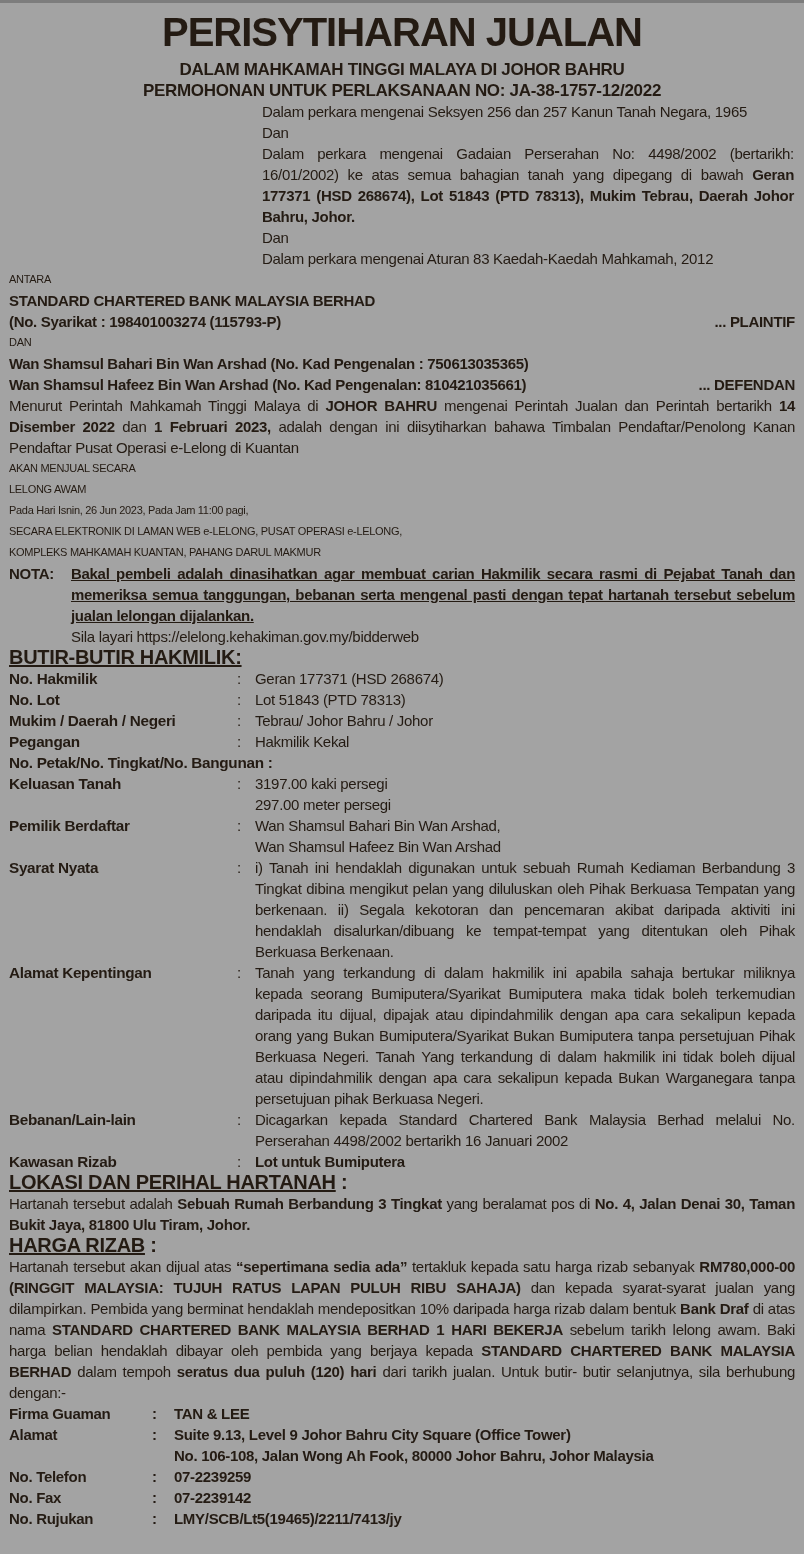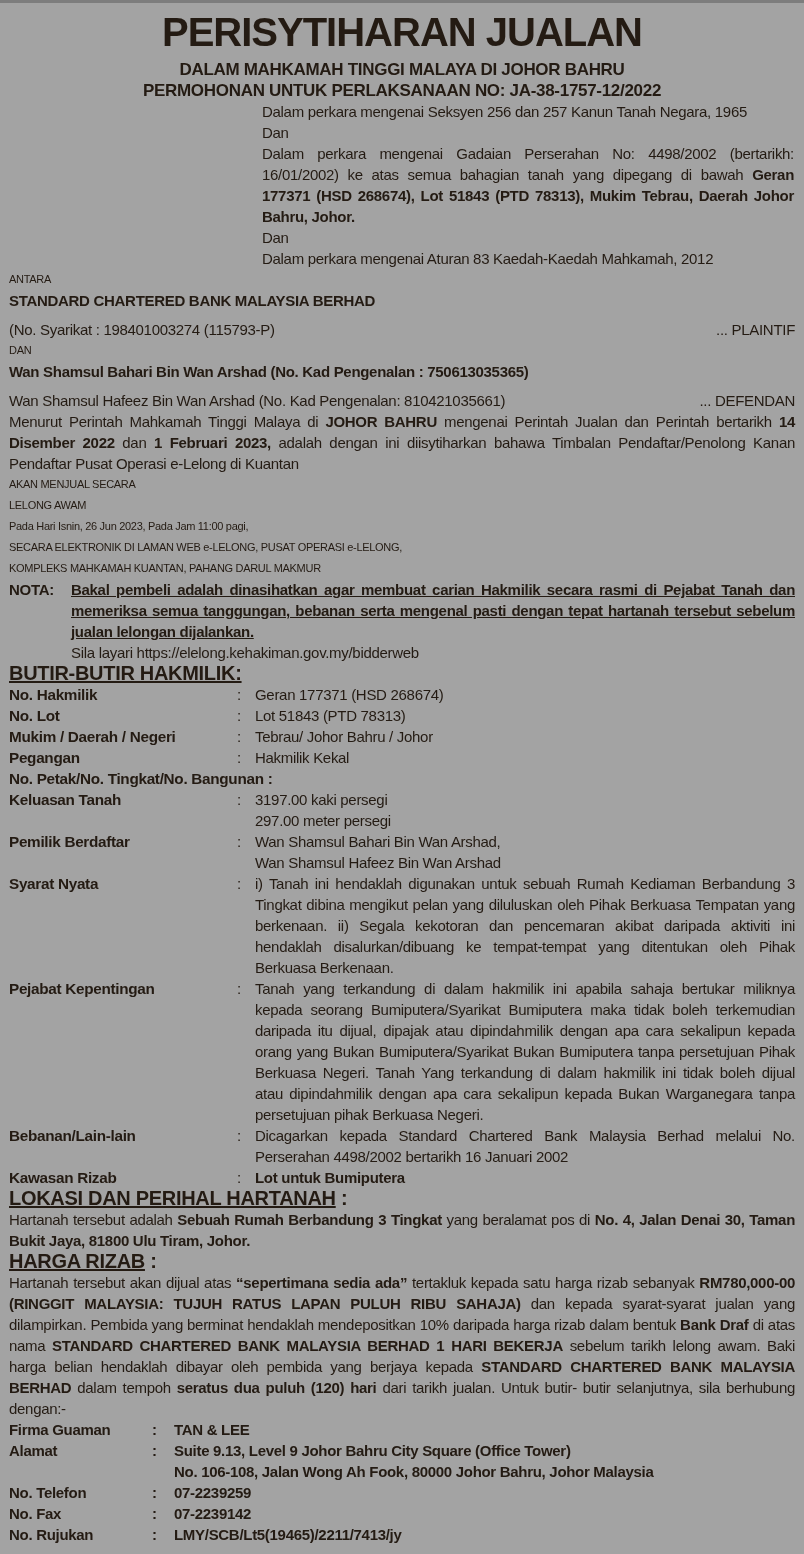--- a/index.html
+++ b/index.html
@@ -30,21 +30,21 @@
   .subhead {
     text-align: center;
     font-weight: bold;
     font-size: 17px;
     line-height: 21px;
   }
   .recitals { margin-left: 253px; margin-right: 1px; }
   .recital { text-align: justify; }
   .center-bold { text-align: left; font-weight: normal; font-size: 11px; }
   .party-name { font-weight: bold; }
-  .party-row { display: flex; justify-content: space-between; font-weight: normal; margin-top: 8px; }
+  .party-row { display: flex; justify-content: space-between; font-weight: bold; }
   .nota-row { display: grid; grid-template-columns: 62px 1fr; }
   .nota-label { font-weight: bold; }
   .nota-text { font-weight: bold; text-decoration: underline; text-align: justify; }
   .visit-line { margin-left: 62px; }
   .sec-heading { font-weight: bold; font-size: 20px; }
   .sec-heading .u { text-decoration: underline; }
   .detail-row { display: grid; grid-template-columns: 218px 28px 1fr; }
   .detail-label { font-weight: bold; font-size: 15.3px; }
   .detail-label.full { grid-column: 1 / -1; }
   .detail-colon { text-align: left; padding-left: 10px; }
@@ -146,21 +146,21 @@
         </div>
       </div>
       <div class="detail-row">
         <div class="detail-label">Syarat Nyata</div>
         <div class="detail-colon">:</div>
         <div class="detail-value justify">
           <div>i) Tanah ini hendaklah digunakan untuk sebuah Rumah Kediaman Berbandung 3 Tingkat dibina mengikut pelan yang diluluskan oleh Pihak Berkuasa Tempatan yang berkenaan. ii) Segala kekotoran dan pencemaran akibat daripada aktiviti ini hendaklah disalurkan/dibuang ke tempat-tempat yang ditentukan oleh Pihak Berkuasa Berkenaan.</div>
         </div>
       </div>
       <div class="detail-row">
-        <div class="detail-label">Pejabat Kepentingan</div>
+        <div class="detail-label">Alamat Kepentingan</div>
         <div class="detail-colon">:</div>
         <div class="detail-value justify">
           <div>Tanah yang terkandung di dalam hakmilik ini apabila sahaja bertukar miliknya kepada seorang Bumiputera/Syarikat Bumiputera maka tidak boleh terkemudian daripada itu dijual, dipajak atau dipindahmilik dengan apa cara sekalipun kepada orang yang Bukan Bumiputera/Syarikat Bukan Bumiputera tanpa persetujuan Pihak Berkuasa Negeri. Tanah Yang terkandung di dalam hakmilik ini tidak boleh dijual atau dipindahmilik dengan apa cara sekalipun kepada Bukan Warganegara tanpa persetujuan pihak Berkuasa Negeri.</div>
         </div>
       </div>
       <div class="detail-row">
         <div class="detail-label">Bebanan/Lain-lain</div>
         <div class="detail-colon">:</div>
         <div class="detail-value justify">
           <div>Dicagarkan kepada Standard Chartered Bank Malaysia Berhad melalui No. Perserahan 4498/2002 bertarikh 16 Januari 2002</div>

